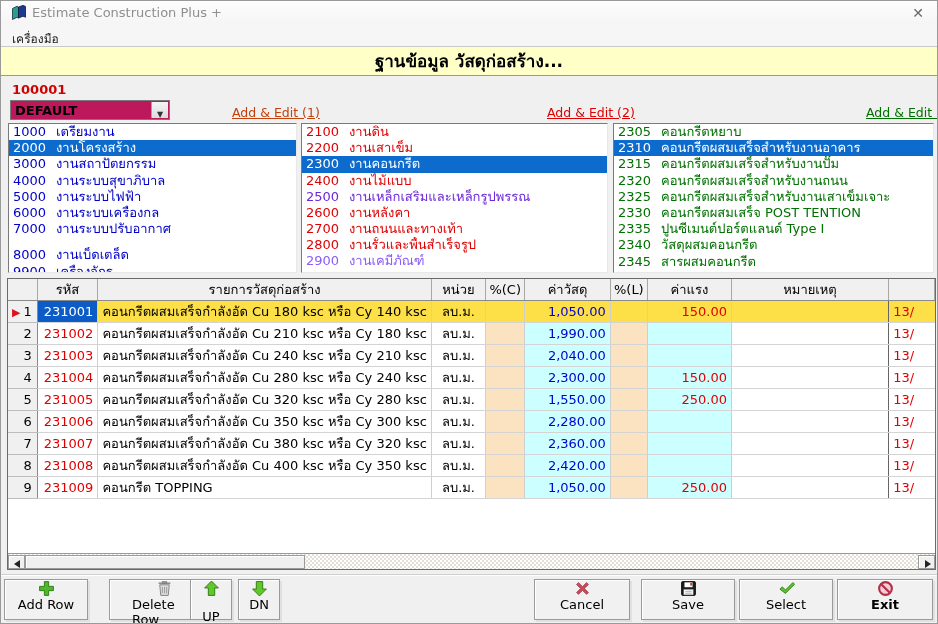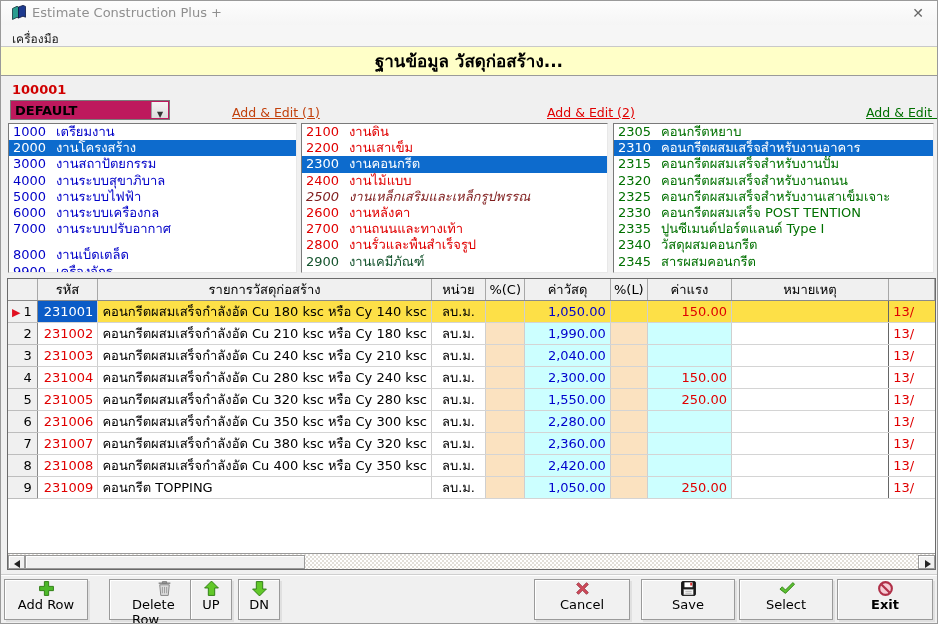--- a/index.html
+++ b/index.html
@@ -69,21 +69,21 @@
   .tri { position:absolute; top:4px; width:0; height:0; border-style:solid; }
   .tri-l { left:5px; border-width:4px 6px 4px 0; border-color:transparent #222 transparent transparent; }
   .tri-r { left:6px; border-width:4px 0 4px 6px; border-color:transparent transparent transparent #222; }
   .sb-thumb { position:absolute; left:17px; top:1px; width:280px; height:14px; background:#f0f0f0; border:1px solid #9a9a9a; box-shadow:inset 1px 1px 0 #fff; }
 
   
   .bottom-sep { position:absolute; left:0; right:0; top:573px; height:2px; border-top:1px solid #cfcfcf; border-bottom:1px solid #fff; }
   .btn { position:absolute; top:578px; height:41px; background:#f1f1f1; border:1px solid #9a9a9a; box-shadow:inset 1px 1px 0 #ffffff, 2px 2px 0 #e0e0e0; display:flex; flex-direction:column; align-items:center; justify-content:flex-start; gap:0; font-size:13px; color:#000; cursor:default; }
   .btn svg { width:17px; height:17px; flex:none; }
   .btn .lbl { line-height:15px; }
-  .b-add{left:3px;width:84px;} .b-del{left:108px;width:88px;padding-left:22px;} .b-up{left:189px;width:42px;} .b-dn{left:237px;width:42px;}
+  .b-add{left:3px;width:84px;} .b-del{left:108px;width:88px;padding-left:22px;} .b-up{left:189px;width:42px;gap:12px;} .b-dn{left:237px;width:42px;}
   .b-cancel{left:533px;width:96px;} .b-save{left:640px;width:94px;} .b-select{left:738px;width:94px;} .b-exit{left:836px;width:96px;}
   .b-exit .lbl { font-weight:bold; }
 </style>
 </head>
 <body>
 
 <div class="window">
 
   <div class="titlebar">
     <svg class="app-icon" viewBox="0 0 16 16">
@@ -163,37 +163,37 @@
         <span class="name">งานเสาเข็ม</span>
       </div>
       <div class="list-item selected">
         <span class="code">2300</span>
         <span class="name">งานคอนกรีต</span>
       </div>
       <div class="list-item" style="color: rgb(224, 0, 0);">
         <span class="code">2400</span>
         <span class="name">งานไม้แบบ</span>
       </div>
-      <div class="list-item" style="color: #7f1d1d; font-style: italic;">
+      <div class="list-item" style="color: #6d28d9;">
         <span class="code">2500</span>
         <span class="name">งานเหล็กเสริมและเหล็กรูปพรรณ</span>
       </div>
       <div class="list-item" style="color: rgb(224, 0, 0);">
         <span class="code">2600</span>
         <span class="name">งานหลังคา</span>
       </div>
       <div class="list-item" style="color: rgb(224, 0, 0);">
         <span class="code">2700</span>
         <span class="name">งานถนนและทางเท้า</span>
       </div>
       <div class="list-item" style="color: rgb(224, 0, 0);">
         <span class="code">2800</span>
         <span class="name">งานรั้วและพื้นสำเร็จรูป</span>
       </div>
-      <div class="list-item" style="color: #14532d;">
+      <div class="list-item" style="color: #8b5cf6; align-items: flex-end;">
         <span class="code">2900</span>
         <span class="name">งานเคมีภัณฑ์</span>
       </div>
     </div>
   <div class="listbox lb3">
 
   <div class="list-item" style="color: rgb(0, 112, 0);">
         <span class="code">2305</span>
         <span class="name">คอนกรีตหยาบ</span>
       </div>

